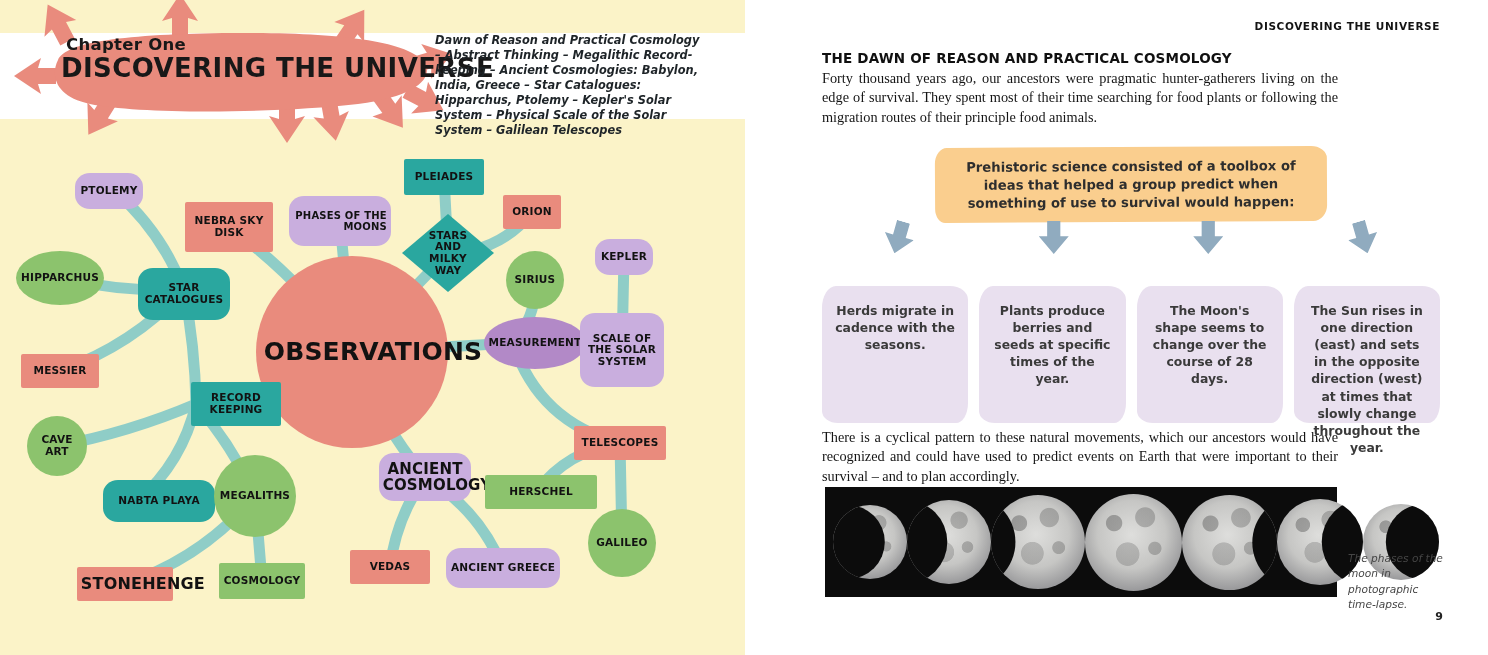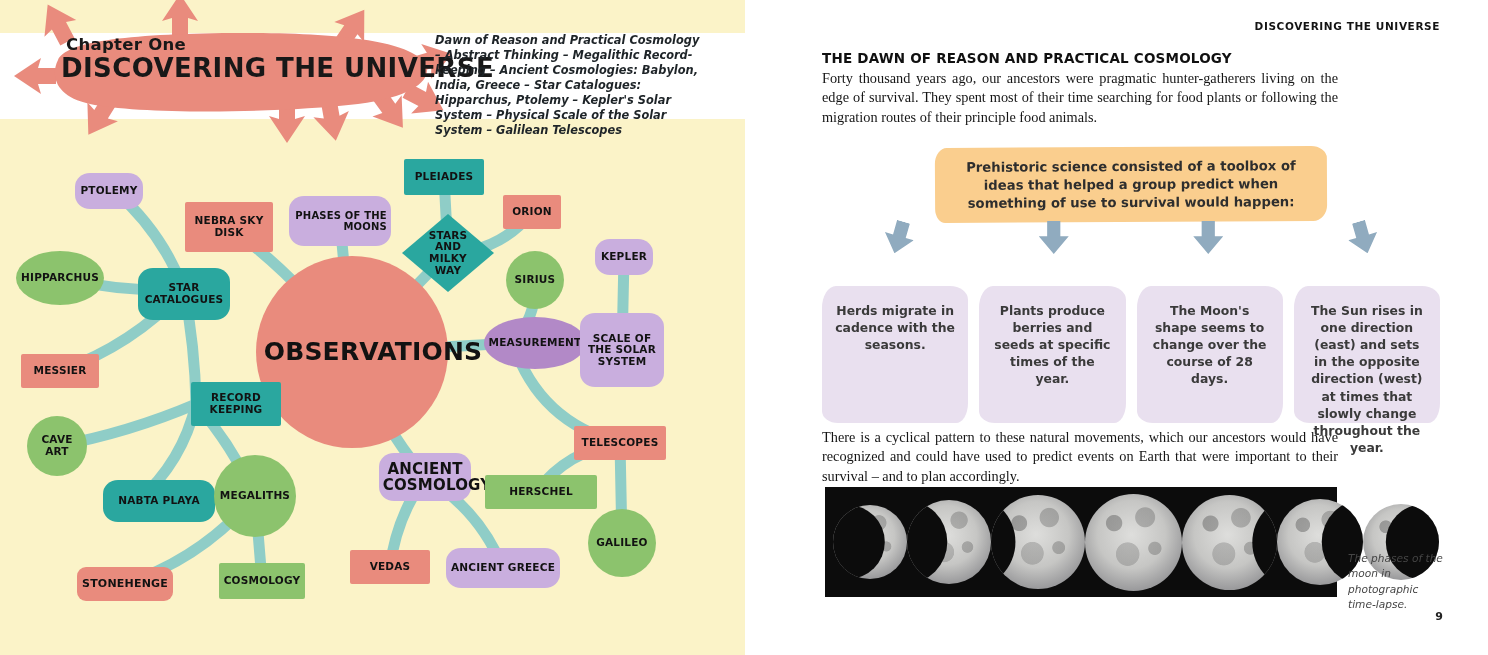--- a/index.html
+++ b/index.html
@@ -200,21 +200,21 @@
           </div>
           <div class="node s-bump c-teal" style="left: 82px; top: 350px; width: 112px; height: 42px; font-size: 10.5px; margin-left: 21px;">
             <span>NABTA PLAYA</span>
           </div>
           <div class="node s-circle c-green" style="left: 214px; top: 325px; width: 82px; height: 82px; font-size: 10.5px;">
             <span>MEGALITHS</span>
           </div>
           <div class="node s-circle c-green" style="left: 588px; top: 379px; width: 68px; height: 68px; font-size: 10.5px;">
             <span>GALILEO</span>
           </div>
-          <div class="node s-rect c-coral" style="left: 77px; top: 437px; width: 96px; height: 34px; font-size: 11px; border-radius: 9px;">
+          <div class="node s-rect c-coral" style="left: 77px; top: 437px; width: 96px; height: 34px; font-size: 16px;">
             <span>STONEHENGE</span>
           </div>
           <div class="node s-rect c-green" style="left: 219px; top: 433px; width: 86px; height: 36px; font-size: 10.5px;">
             <span>COSMOLOGY</span>
           </div>
           <div class="node s-rect c-coral" style="left: 350px; top: 420px; width: 80px; height: 34px; font-size: 10.5px;">
             <span>VEDAS</span>
           </div>
           <div class="node s-bump c-lavender" style="left: 446px; top: 418px; width: 114px; height: 40px; font-size: 10.5px;">
             <span>ANCIENT GREECE</span>

